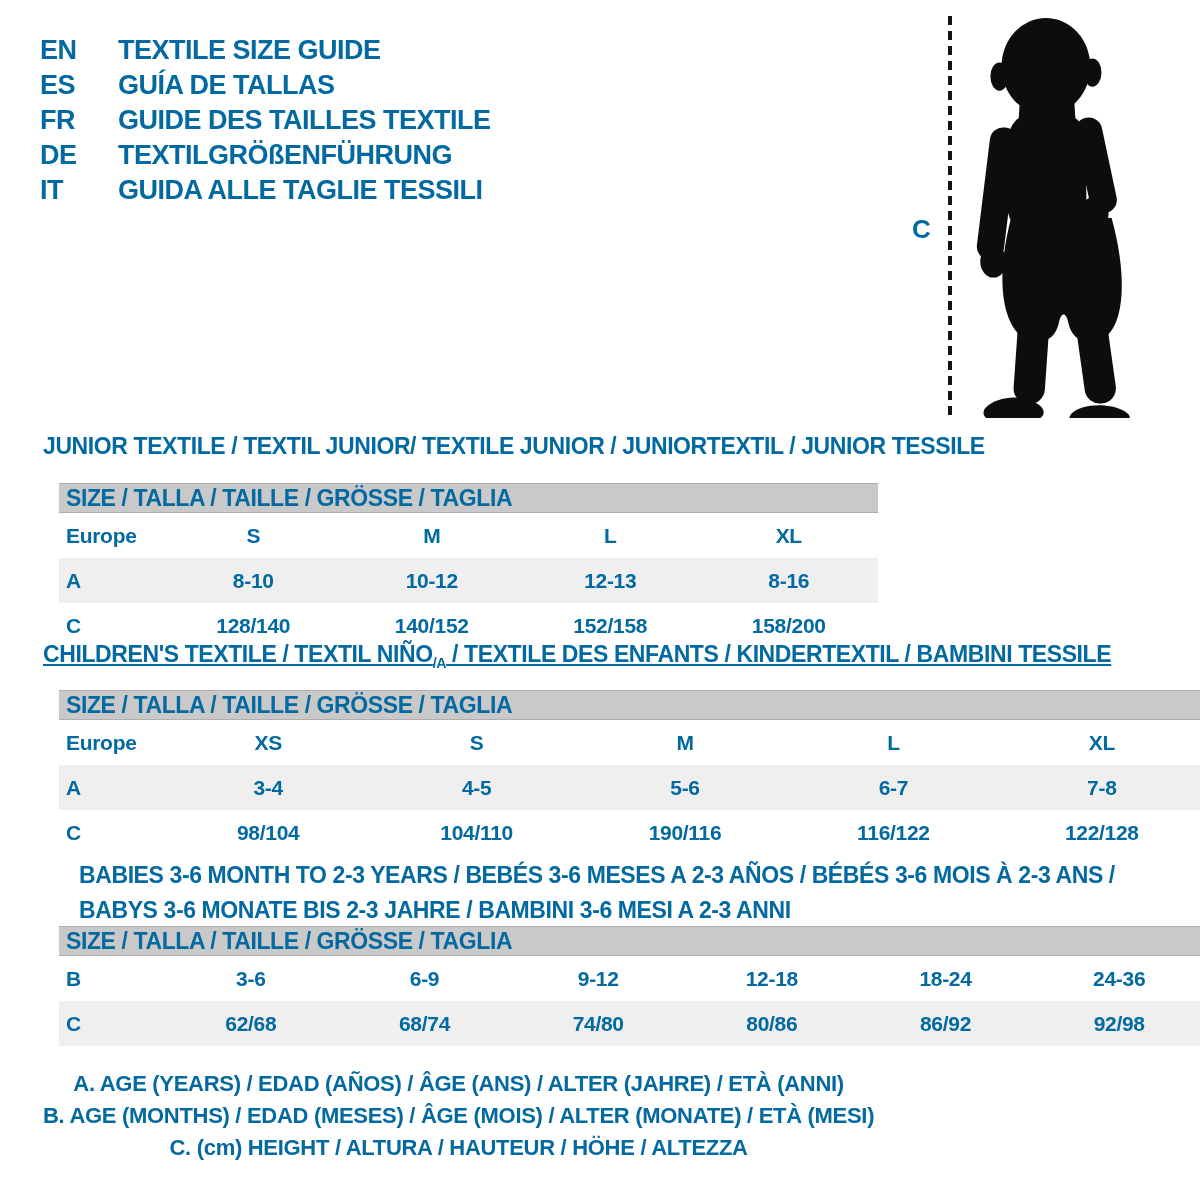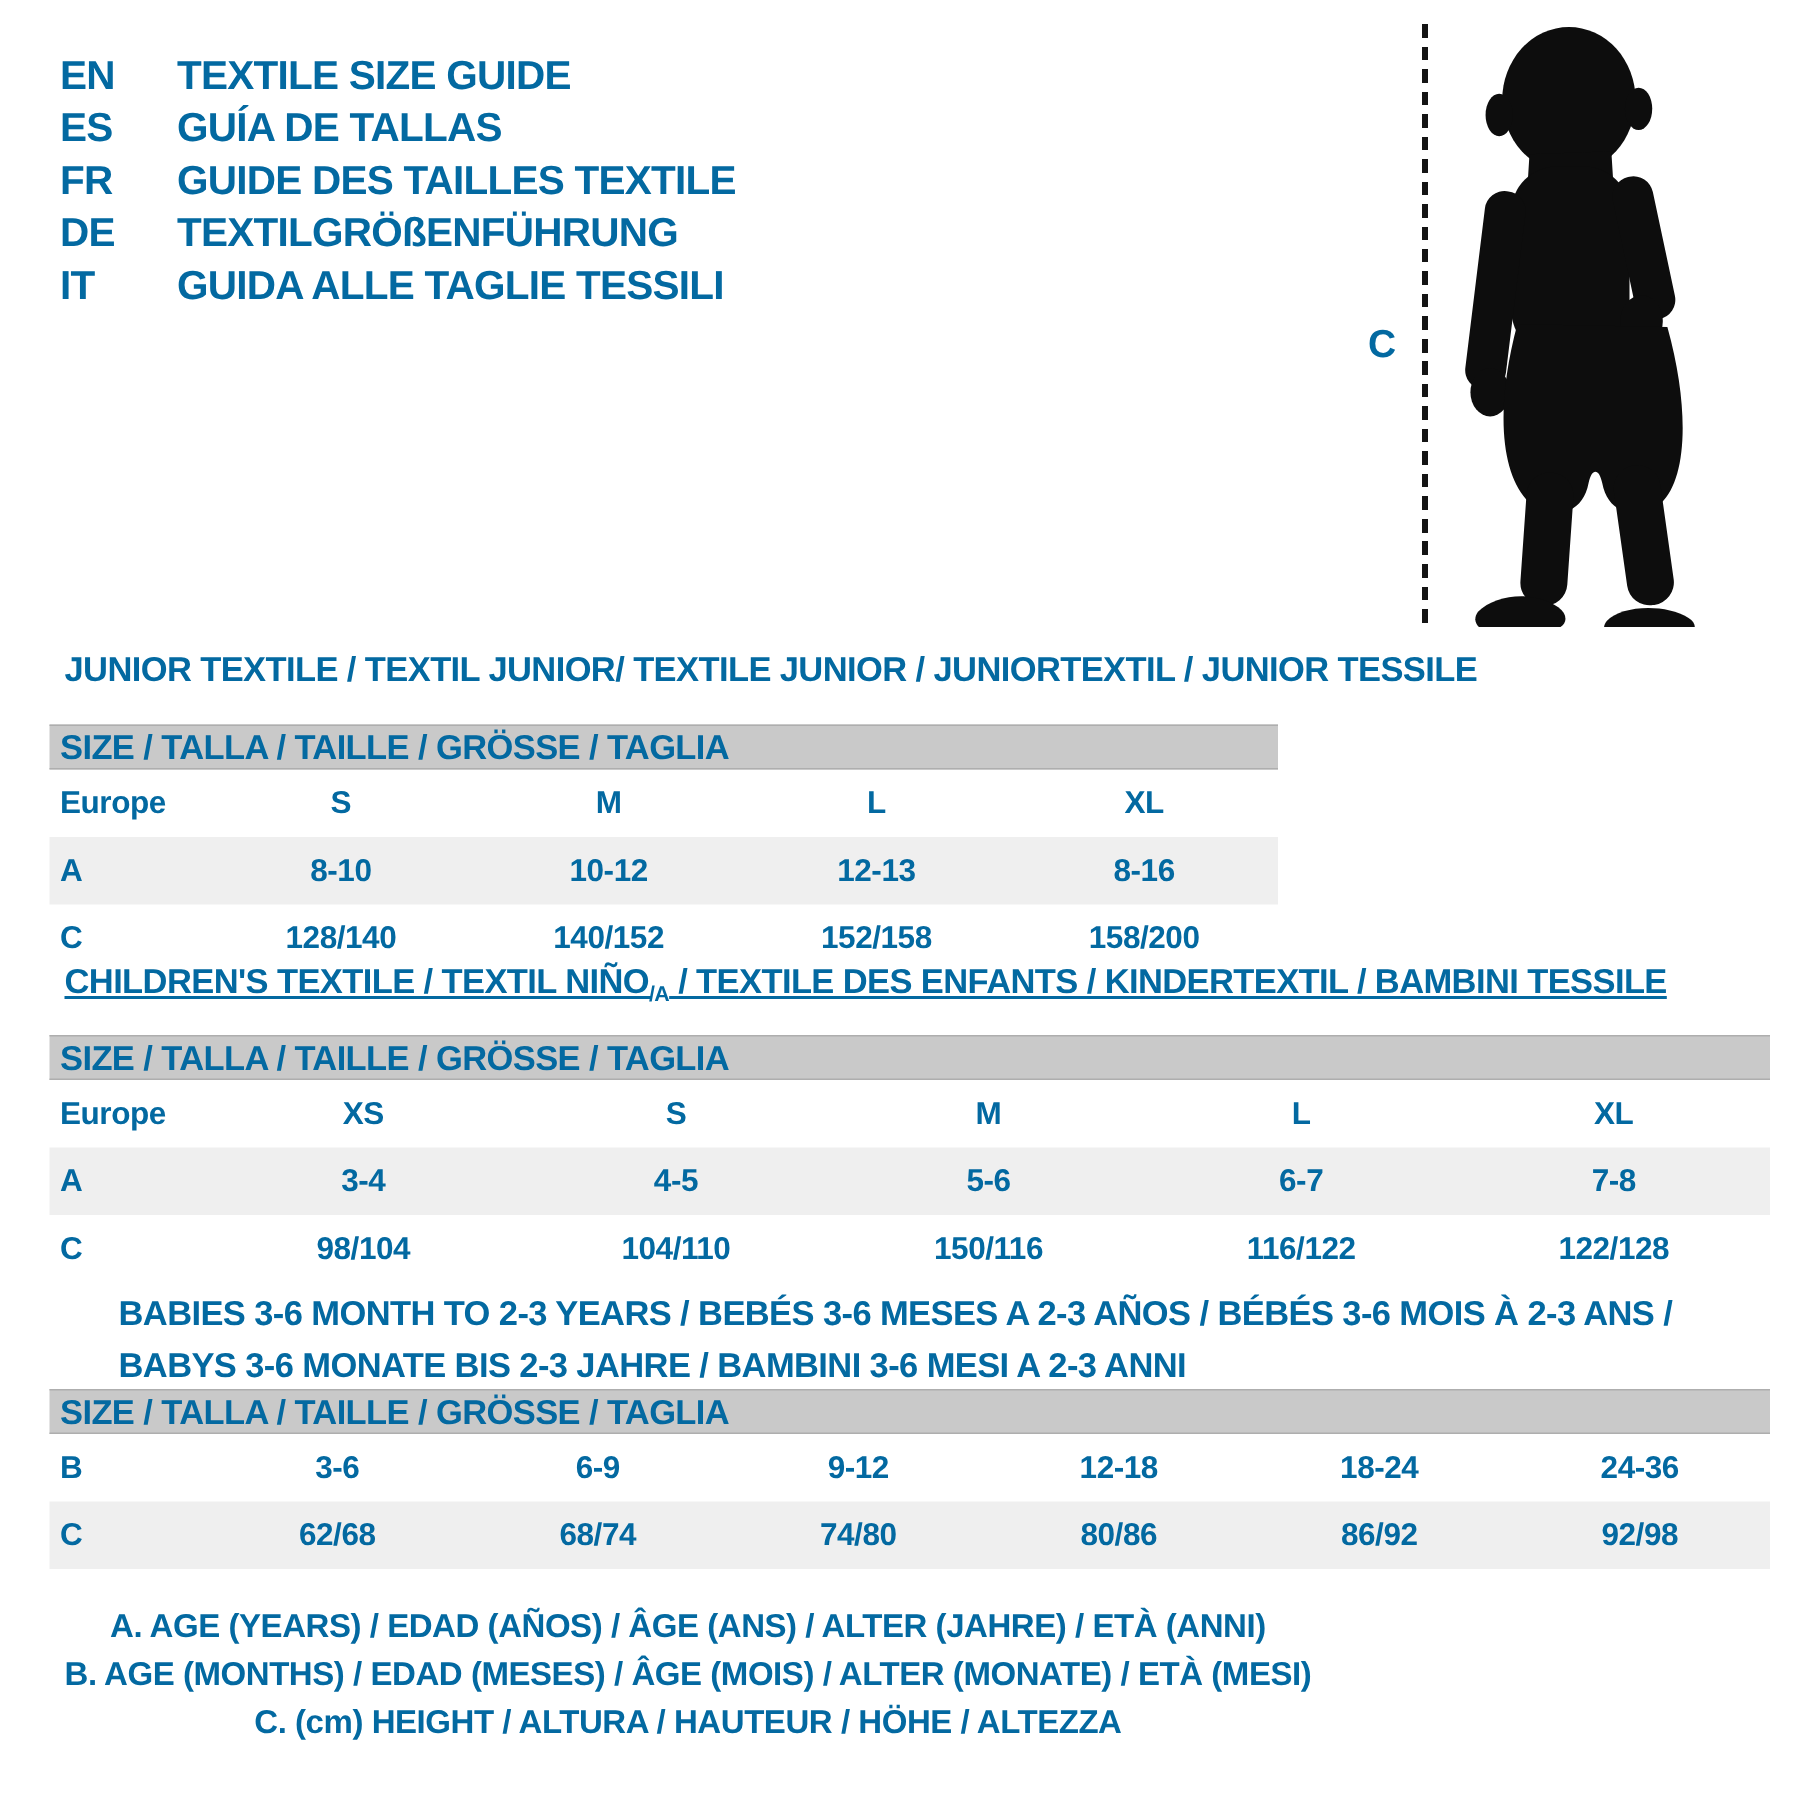--- a/index.html
+++ b/index.html
@@ -20,21 +20,21 @@
     background:repeating-linear-gradient(to bottom,#141414 0px,#141414 9px,transparent 9px,transparent 15px);
   }
   .fig-label { position:absolute; left:912px; top:214px; font-size:26px; }
   .silhouette { position:absolute; left:962px; top:14px; width:182px; height:404px; }
 
   
   .sec-title { position:absolute; font-size:23px; letter-spacing:-0.4px; white-space:nowrap; }
   .two-line { line-height:35px; }
 
   
-  .tbl { position:absolute; }
+  .tbl { position:absolute;margin-left:26px; }
   .bar {
     background:#c9c9c9; border-top:1px solid #aeaeae; border-bottom:1px solid #aeaeae;
     height:30px; display:flex; align-items:center; padding-left:7px;
     font-size:23px; letter-spacing:-0.4px; box-sizing:border-box;
   }
   .row { display:flex; height:45px; align-items:center; font-size:21px; letter-spacing:-0.3px; }
   .row.alt { background:#efefef; }
   .lab { width:105px; padding-left:7px; box-sizing:border-box; text-align:left; }
   .c { flex:1; text-align:center; }
 
@@ -137,21 +137,21 @@
       <div class="c">3-4</div>
       <div class="c">4-5</div>
       <div class="c">5-6</div>
       <div class="c">6-7</div>
       <div class="c">7-8</div>
     </div>
     <div class="row">
       <div class="lab">C</div>
       <div class="c">98/104</div>
       <div class="c">104/110</div>
-      <div class="c">150/116</div>
+      <div class="c">190/116</div>
       <div class="c">116/122</div>
       <div class="c">122/128</div>
     </div>
   </div>
 
   <div class="sec-title two-line" style="left:43px; top:858px;margin-left:36px;">
     <div>BABIES 3-6 MONTH TO 2-3 YEARS / BEBÉS 3-6 MESES A 2-3 AÑOS / BÉBÉS 3-6 MOIS À 2-3 ANS /</div>
     <div>BABYS 3-6 MONATE BIS 2-3 JAHRE / BAMBINI 3-6 MESI A 2-3 ANNI</div>
   </div>
   <div class="tbl" style="left:33px; top:926px; width:1147px;">

